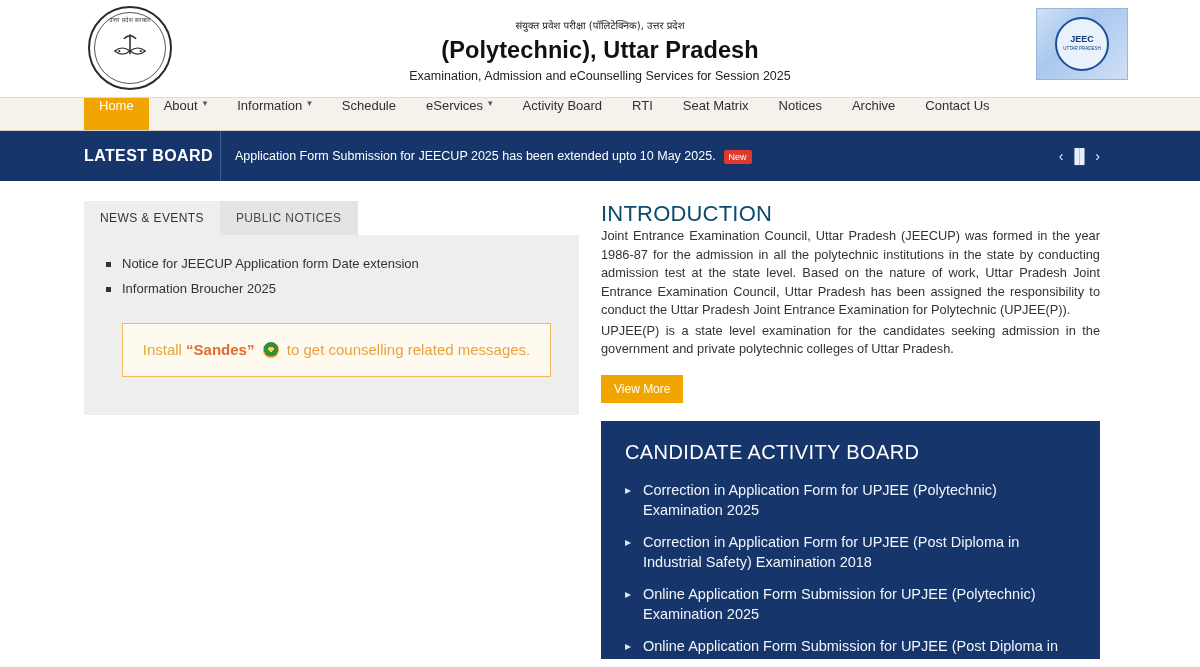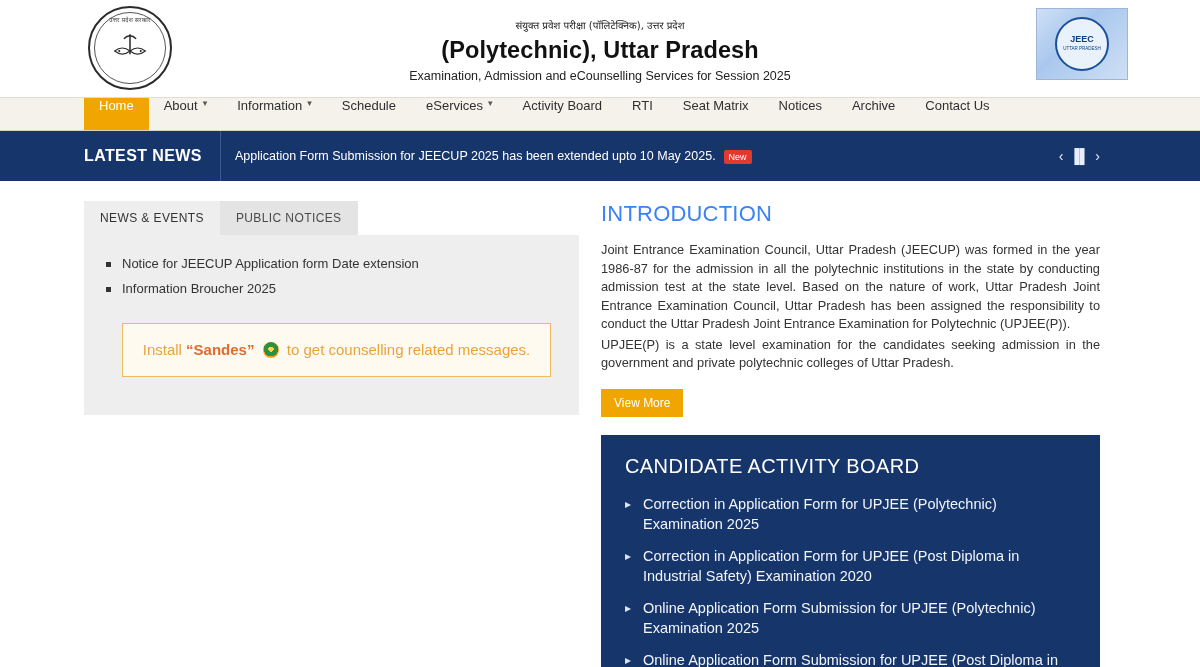--- a/index.html
+++ b/index.html
@@ -246,23 +246,22 @@
     display: inline-block;
     width: 16px; height: 16px;
     border-radius: 50%;
     background: radial-gradient(circle at 50% 45%, #ffd24a 0 22%, #2f8f3e 23% 60%, #f7a21c 61% 100%);
     vertical-align: -3px;
     margin: 0 4px;
   }
 
   .intro-title {
     font-size: 22px;
-    color: #3b82f6;
+    color: #0c4a6e;
     letter-spacing: .2px;
-    margin-bottom: 14px;
   }
   .intro-p {
     font-size: 12.8px;
     color: #333;
     line-height: 18.5px;
     text-align: justify;
     margin-bottom: 2px;
   }
   .btn-viewmore {
     margin-top: 14px;
@@ -370,21 +369,21 @@
   </div>
   <div class="nav-item">
     <span>Archive</span>
   </div>
   <div class="nav-item">
     <span>Contact Us</span>
   </div>
 </div>
 
 <div class="newsbar">
-  <div class="news-label">LATEST NEWS</div>
+  <div class="news-label">LATEST BOARD</div>
   <div class="news-sep"></div>
   <div class="news-text">
     <span>Application Form Submission for JEECUP 2025 has been extended upto 10 May 2025.</span>
     <span class="badge-new">New</span>
   </div>
   <div class="news-ctrl">
     <span>‹</span>
     <span>▐▌</span>
     <span>›</span>
   </div>
@@ -427,21 +426,21 @@
     <p class="intro-p">UPJEE(P) is a state level examination for the candidates seeking admission in the government and private polytechnic colleges of Uttar Pradesh.</p>
     <button class="btn-viewmore">View More</button>
 
     <div class="activity-box">
       <div class="activity-title">CANDIDATE ACTIVITY BOARD</div>
       <ul class="activity-list">
         <li>
           <span>Correction in Application Form for UPJEE (Polytechnic) Examination 2025</span>
         </li>
         <li>
-          <span>Correction in Application Form for UPJEE (Post Diploma in Industrial Safety) Examination 2020</span>
+          <span>Correction in Application Form for UPJEE (Post Diploma in Industrial Safety) Examination 2018</span>
         </li>
         <li>
           <span>Online Application Form Submission for UPJEE (Polytechnic) Examination 2025</span>
         </li>
         <li>
           <span>Online Application Form Submission for UPJEE (Post Diploma in Industrial Safety) Examination 2025</span>
         </li>
       </ul>
     </div>
   </div>

